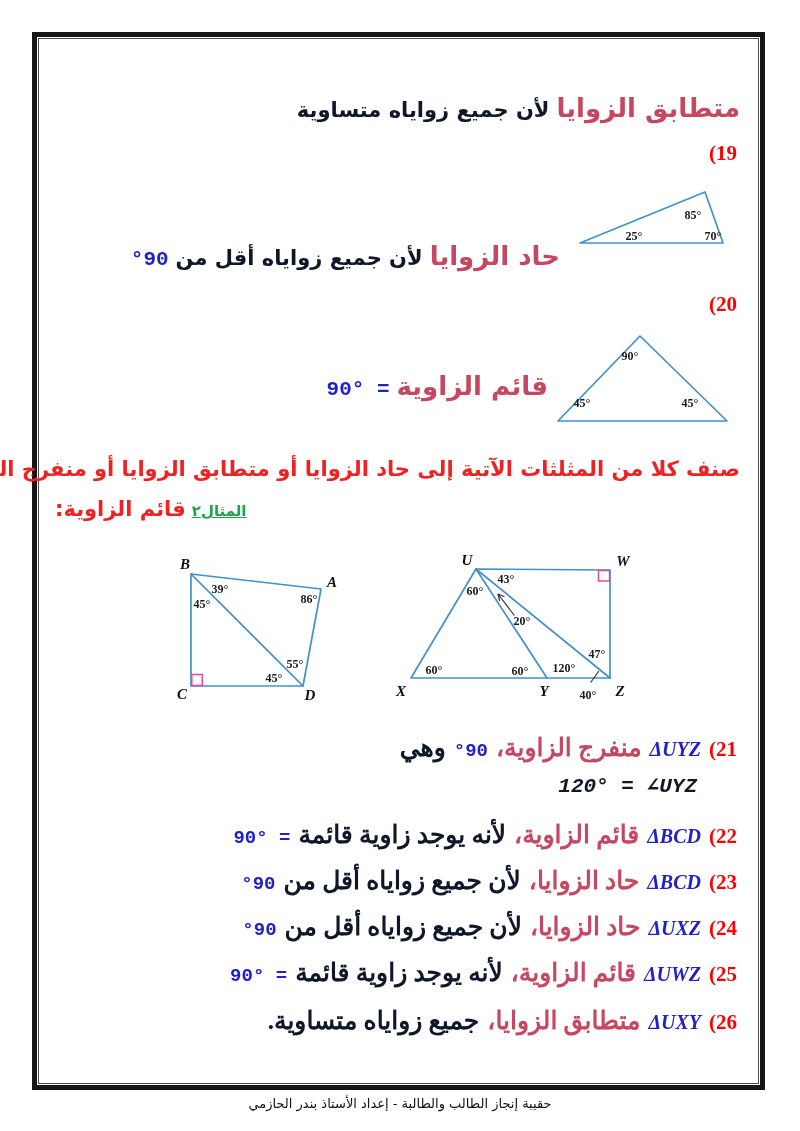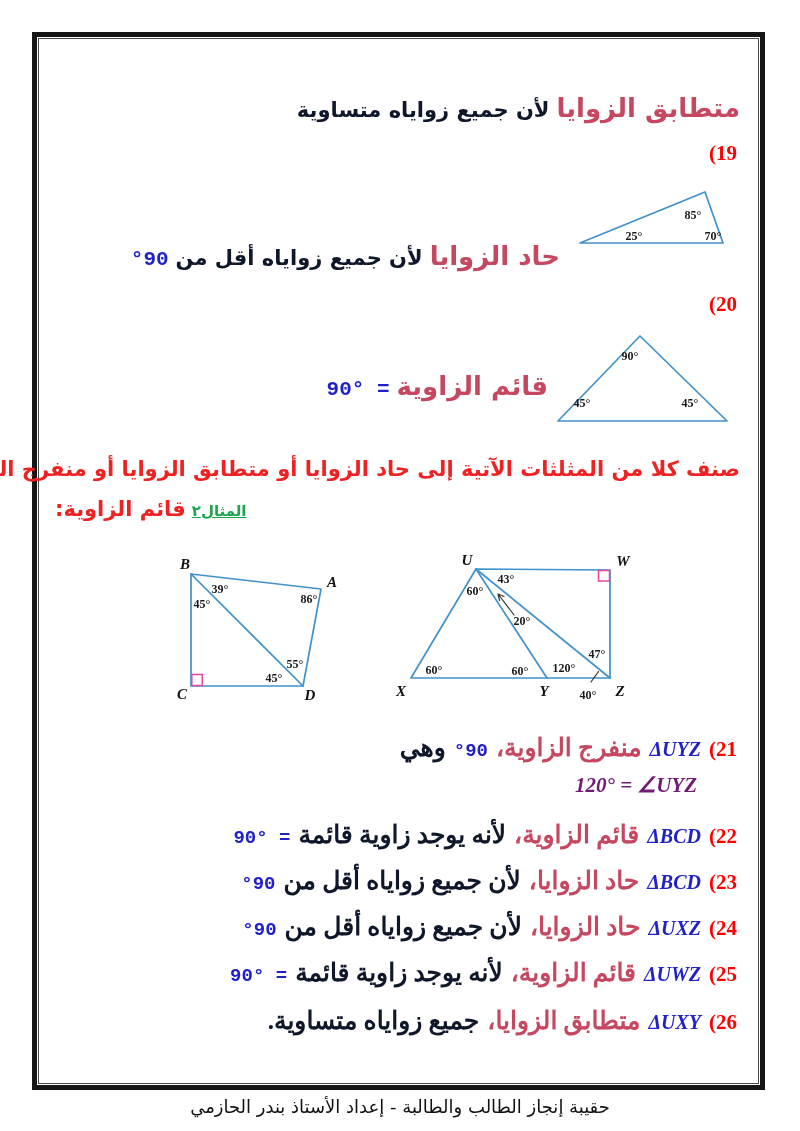--- a/index.html
+++ b/index.html
@@ -17,24 +17,24 @@
   .blue{color:#0f172a;font-weight:bold;font-size:21px;direction:rtl;}
   .sz19{font-size:25px;font-family:Liberation Serif, serif;}
   .num{color:#fe0000;font-family:"Liberation Serif",serif;font-weight:bold;
        font-size:21px;direction:ltr;unicode-bidi:bidi-override;}
   .tri{color:#2121c8;font-family:"Liberation Serif",serif;font-style:italic;
        font-weight:bold;font-size:20px;direction:ltr;unicode-bidi:bidi-override;}
   .val{color:#2121c8;font-family:Liberation Mono, monospace;font-weight:bold;
        font-size:19px;direction:ltr;unicode-bidi:bidi-override;}
   .redpara{color:#ee2222;font-weight:bold;font-size:21px;direction:rtl;text-align:right;}
   .green{color:#1ca54c;font-weight:bold;font-size:15px;direction:rtl;text-decoration:underline;}
-  .eq{position:absolute;color:#701a75;font-family:Liberation Serif, serif;
+  .eq{position:absolute;color:#0f172a;font-family:Liberation Mono, monospace;
       font-style:italic;font-weight:bold;font-size:21px;direction:ltr;unicode-bidi:bidi-override;}
   .footer{position:absolute;left:0;top:1096px;width:100%;text-align:center;
-          color:#111;font-size:18px;direction:rtl;}
+          color:#111;font-size:13px;direction:rtl;}
   svg{position:absolute;overflow:visible;}
   .fig-edge{fill:none;stroke:#4191cb;stroke-width:1.7;stroke-linejoin:round;stroke-linecap:round;}
   .ra{fill:none;stroke:#e7489d;stroke-width:1.5;}
   .vlab{font-family:"Liberation Serif",serif;font-style:italic;font-weight:600;
         font-size:15px;fill:#111;text-anchor:middle;}
   .alab{font-family:"Liberation Serif",serif;font-weight:600;font-size:12px;
         fill:#1a1a1a;text-anchor:middle;}
   .lead{stroke:#333;stroke-width:1.2;fill:none;stroke-linecap:round;}
 </style>
 </head>

